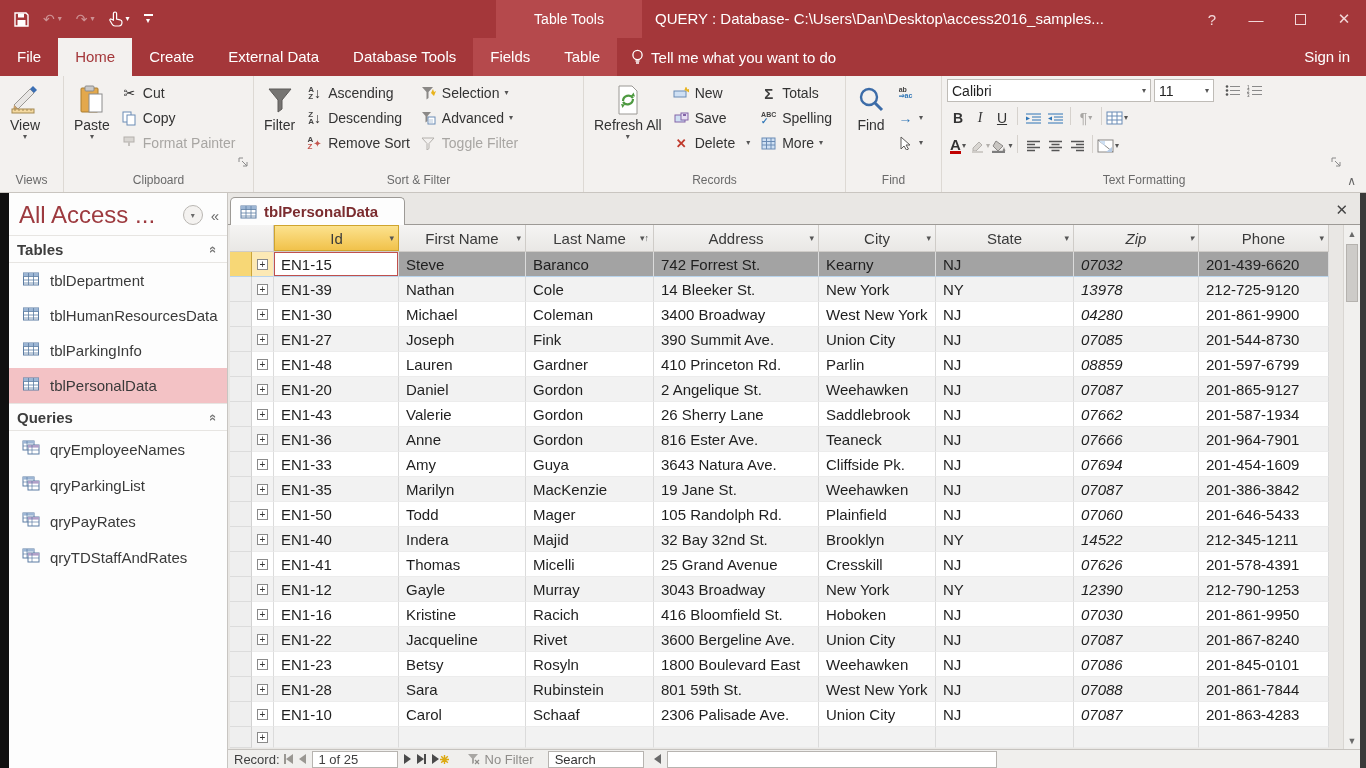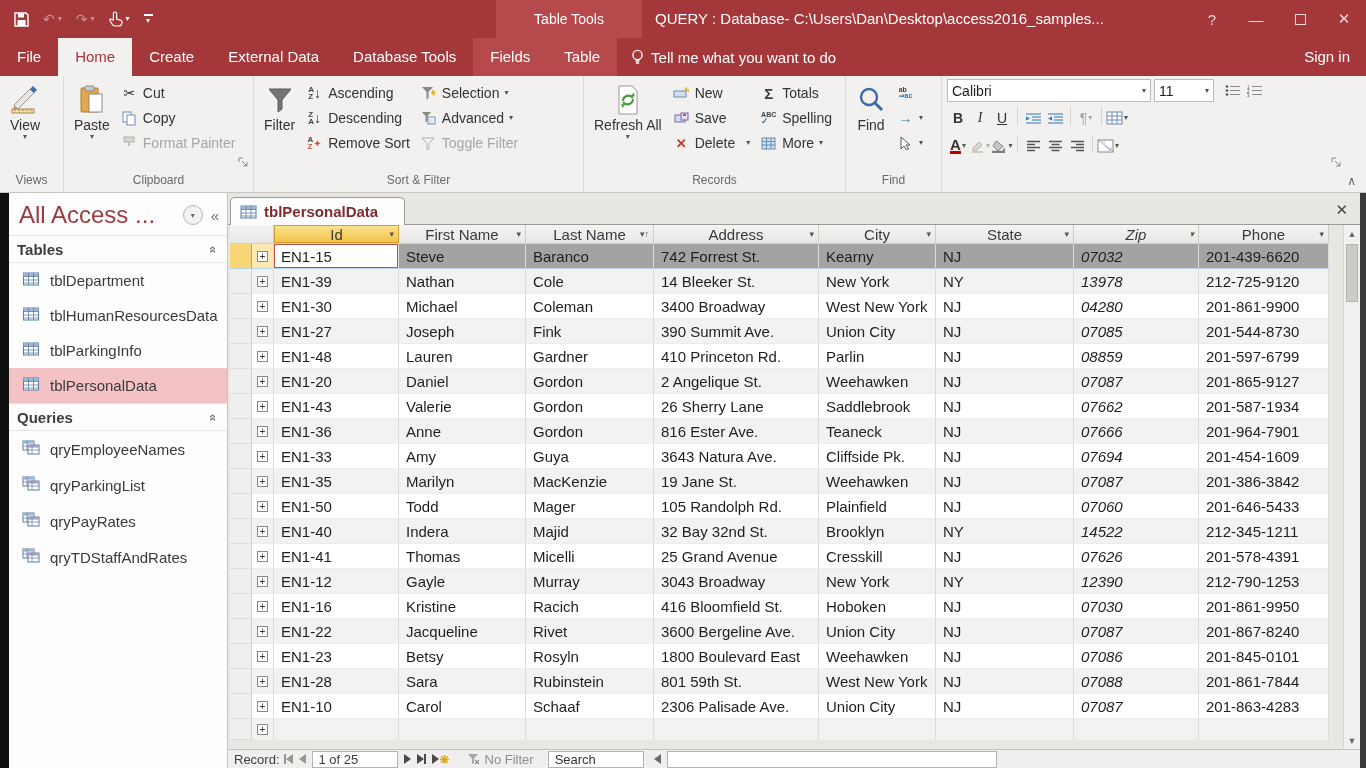--- a/index.html
+++ b/index.html
@@ -83,21 +83,21 @@
     color:#7b2c2f; position:relative; top:1px; }
   .doc-close { position:absolute; right:12px; top:8px; color:#444; font-size:15px; }
 
   .gridwrap { flex:1; position:relative; overflow:hidden; background:#e9e7e4; padding-left:2px; }
   .vscroll { position:absolute; right:0; top:0; bottom:0; width:17px; background:#f1f0ee; border-left:1px solid #d9d6d2; }
   .vs-arrow { height:17px; display:flex; align-items:center; justify-content:center; color:#6a6a6a; font-size:9px; }
   .vs-thumb { position:absolute; top:19px; left:2px; right:2px; height:58px; background:#cdcbc8; border:1px solid #b5b2ae; }
   .vs-down { position:absolute; bottom:0; left:0; right:0; }
 
   .grid { width:1099px; background:#fff; }
-  .hrow { display:flex; height:19px; background:linear-gradient(#f5f4f3,#e9e7e5); border-bottom:1px solid #cfccc8; }
+  .hrow { display:flex; height:27px; background:linear-gradient(#f5f4f3,#e9e7e5); border-bottom:1px solid #cfccc8; }
   .hcell { display:flex; align-items:center; justify-content:center; position:relative; border-right:1px solid #cfccc8;
     font-size:15px; color:#3a3a3a; }
   .hcell .hdrop { position:absolute; right:4px; font-size:9px; color:#555; }
   .hcell.id-h { background:linear-gradient(#fce28e,#f1c24b); border:1px solid #cfa42e; }
   .c-selhead { width:44px; }
   .grid-row { display:flex; height:25px; background:#fff; }
   .grid-row.alt { background:#f2f2f2; }
   .grid-row.partial { height:21px; overflow:hidden; }
   .cell { border-right:1px solid #dbdbdb; border-bottom:1px solid #ececec; font-size:15px; color:#1f1f1f;
     display:flex; align-items:center; padding-left:7px; white-space:nowrap; overflow:hidden; }
@@ -516,20 +516,21 @@
           <svg width="17" height="14" viewBox="0 0 17 14">
               <rect x="1" y="1" width="15" height="12" fill="#fff" stroke="#8a8886"></rect>
               <path d="M1 1l15 12" stroke="#8a8886"></path>
               <path d="M2 2l6 5v-5z" fill="#cfe0f3"></path>
               <path d="M9 13h6V8z" fill="#b7cbe4"></path>
             </svg>
           <span class="caret" style="color:#555;">▾</span>
         </span>
       </div>
     </div>
+    <div class="rgroup-label">Text Formatting</div>
     <span class="launcher">
       <svg width="13" height="13" viewBox="0 0 13 13">
           <path d="M2 2v4M2 2h4" stroke="#8a8a8a" fill="none"></path>
           <path d="M5 5l5 5M10 6v4H6" stroke="#8a8a8a" fill="none"></path>
         </svg>
     </span>
   </div>
 
   <span class="collapse-ribbon">∧</span>
 </div>

